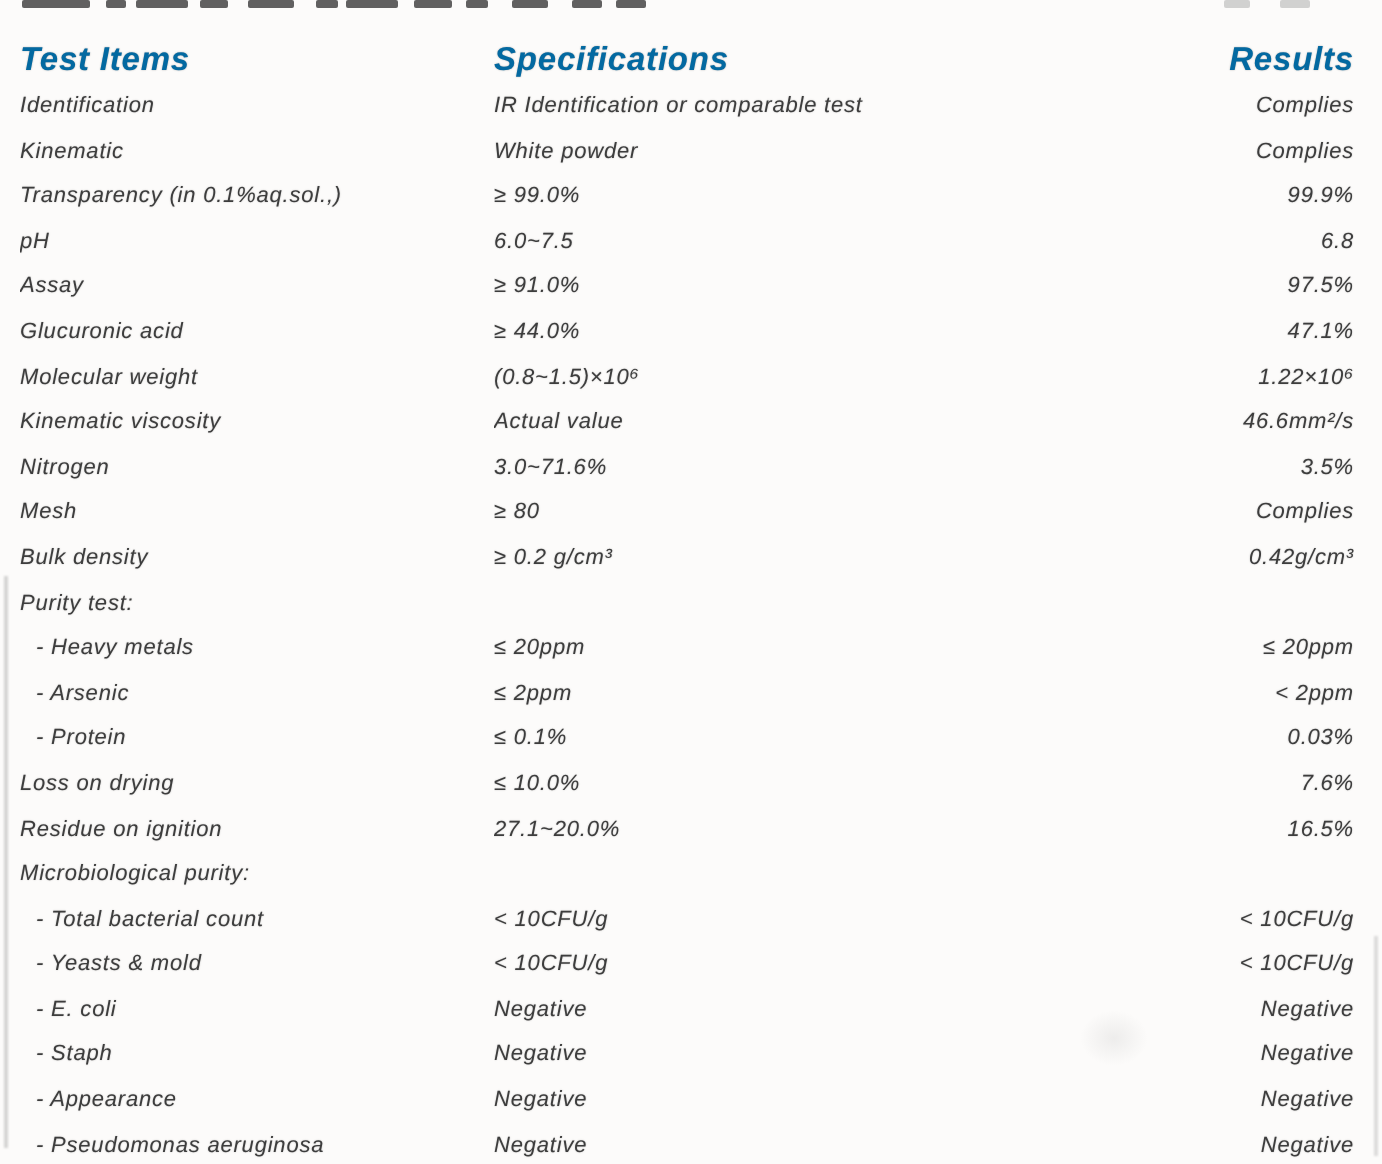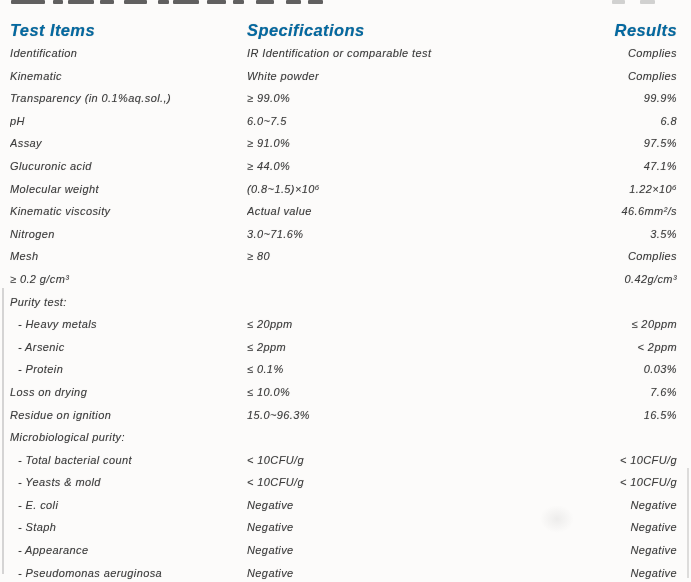--- a/index.html
+++ b/index.html
@@ -155,20 +155,21 @@
           <div class="c1">Nitrogen</div>
           <div class="c2">3.0~71.6%</div>
           <div class="c3">3.5%</div>
         </div>
         <div class="row">
           <div class="c1">Mesh</div>
           <div class="c2">≥ 80</div>
           <div class="c3">Complies</div>
         </div>
         <div class="row">
+          <div class="c1">Bulk density</div>
           <div class="c2">≥ 0.2 g/cm³</div>
           <div class="c3">0.42g/cm³</div>
         </div>
         <div class="row">
           <div class="c1">Purity test:</div>
           <div class="c2"></div>
           <div class="c3"></div>
         </div>
         <div class="row indent">
           <div class="c1">- Heavy metals</div>
@@ -185,21 +186,21 @@
           <div class="c2">≤ 0.1%</div>
           <div class="c3">0.03%</div>
         </div>
         <div class="row">
           <div class="c1">Loss on drying</div>
           <div class="c2">≤ 10.0%</div>
           <div class="c3">7.6%</div>
         </div>
         <div class="row">
           <div class="c1">Residue on ignition</div>
-          <div class="c2">15.0~96.3%</div>
+          <div class="c2">27.1~20.0%</div>
           <div class="c3">16.5%</div>
         </div>
         <div class="row">
           <div class="c1">Microbiological purity:</div>
           <div class="c2"></div>
           <div class="c3"></div>
         </div>
         <div class="row indent">
           <div class="c1">- Total bacterial count</div>
           <div class="c2">&lt; 10CFU/g</div>

